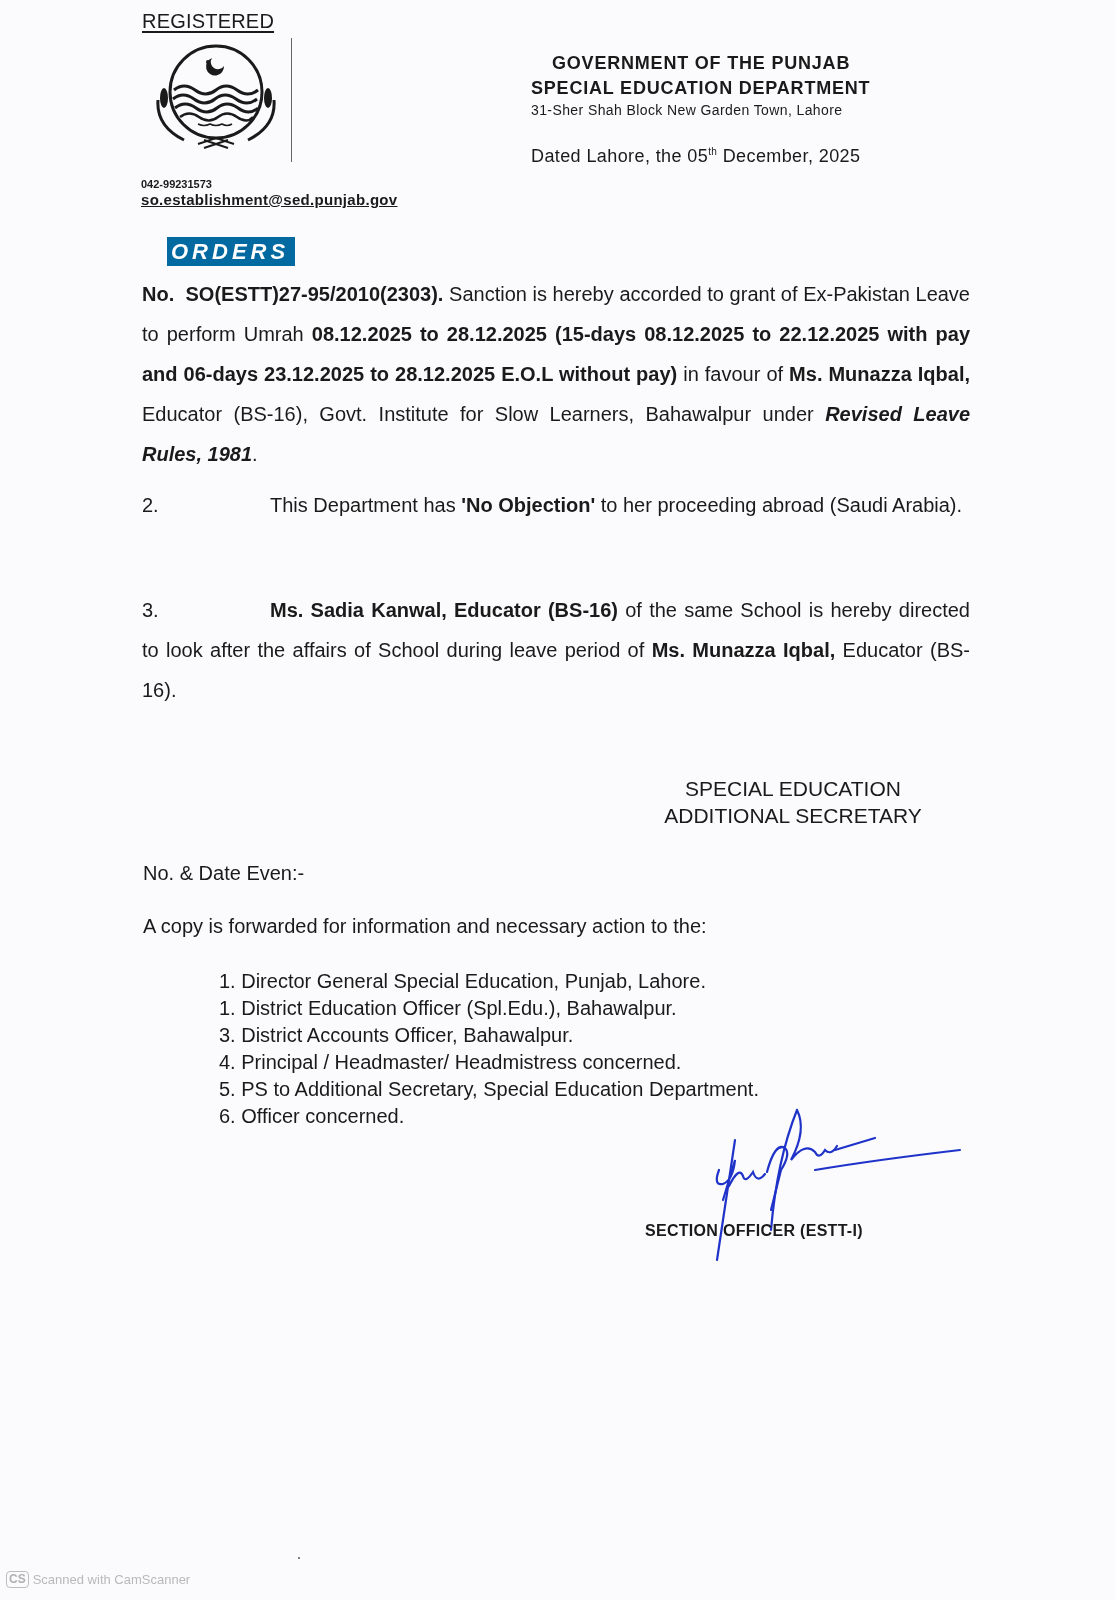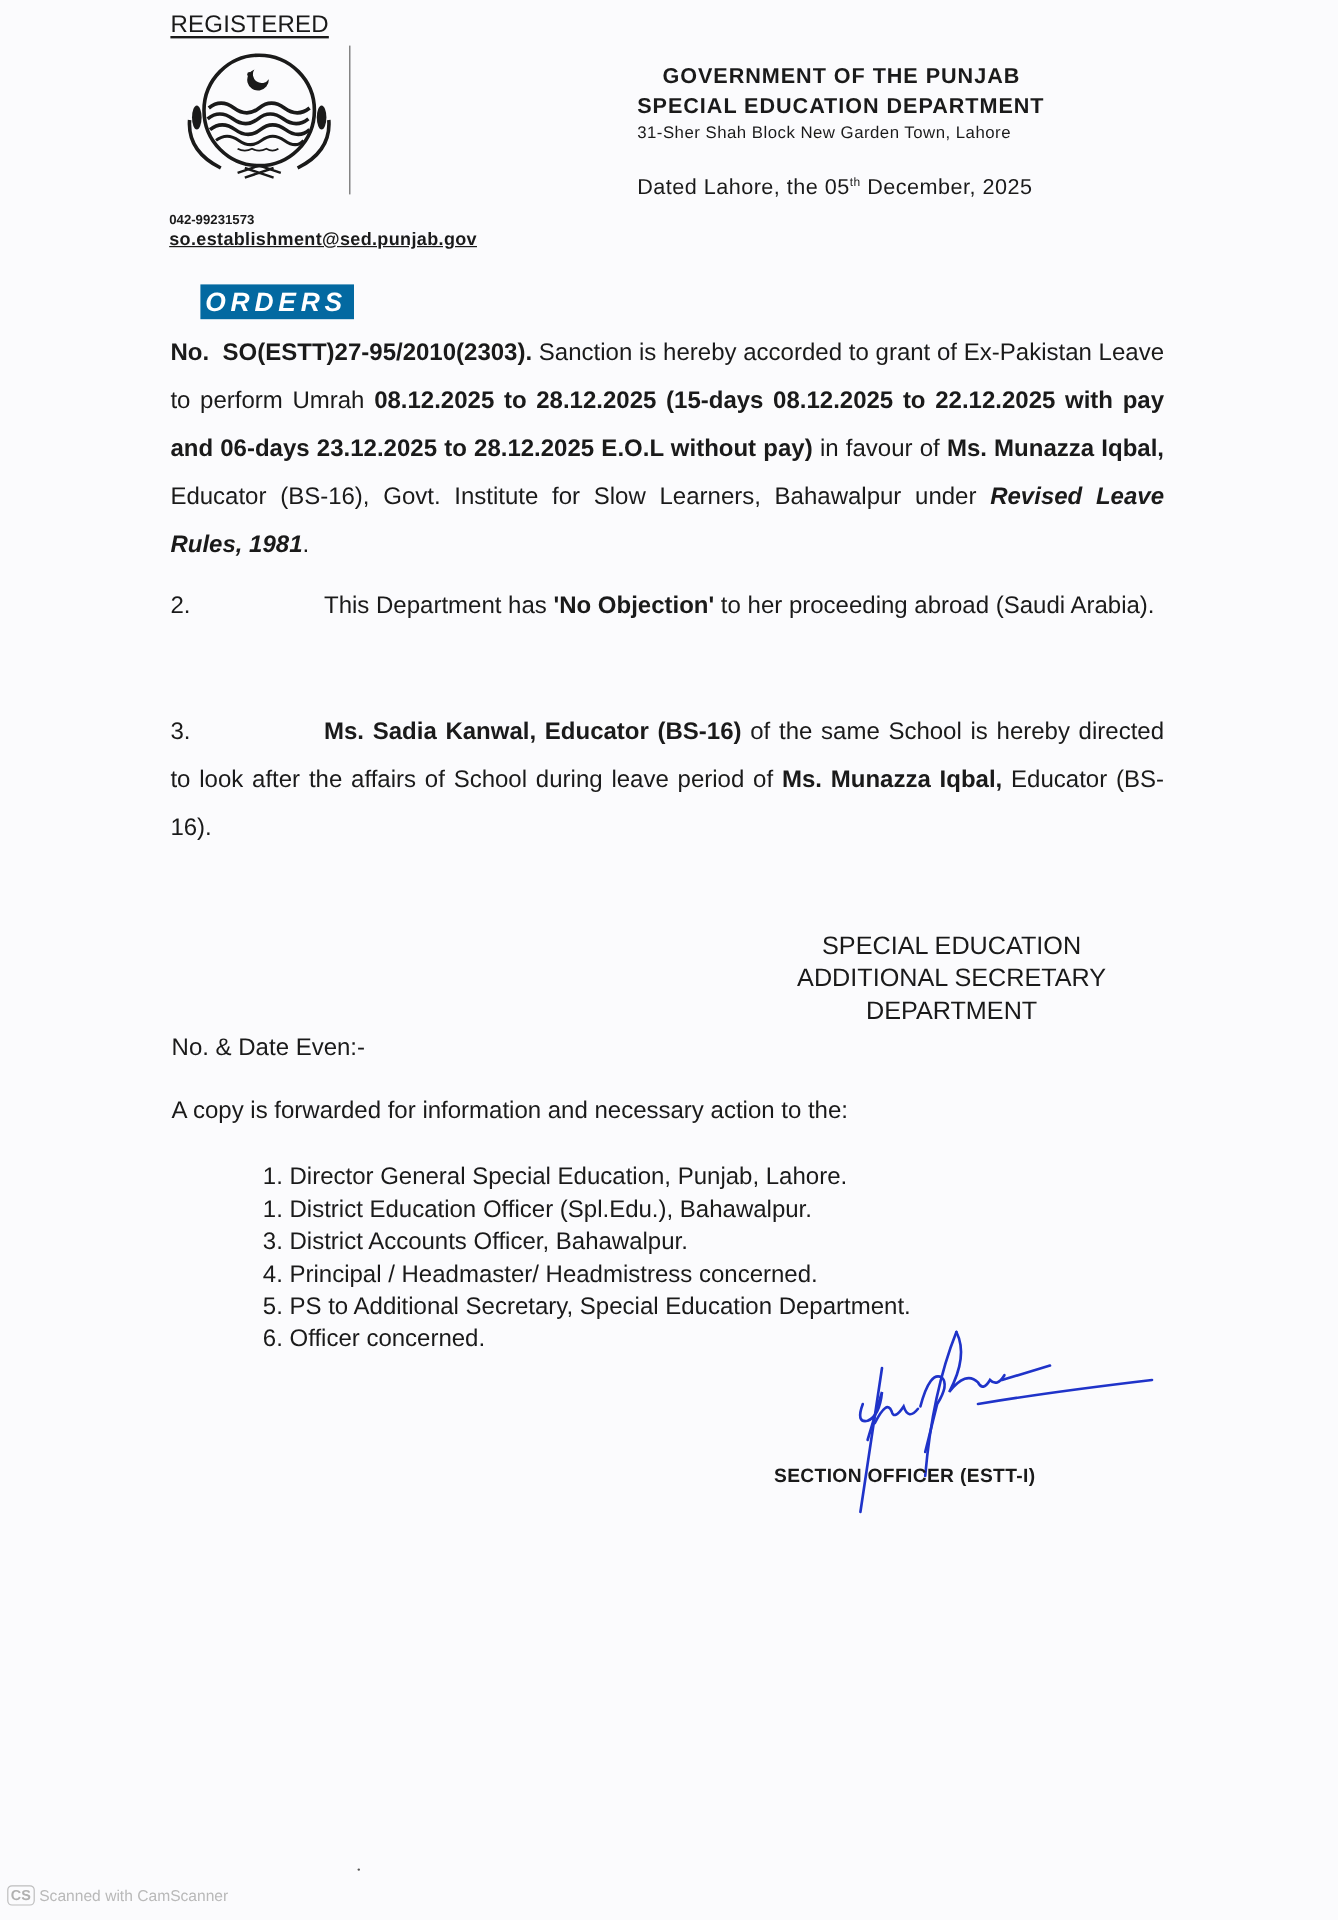--- a/index.html
+++ b/index.html
@@ -95,21 +95,20 @@
 
 <div class="abs para p1"><b>No.</b>&nbsp; <b>SO(ESTT)27-95/2010(2303).</b><span> Sanction is hereby accorded to grant of Ex-Pakistan Leave to perform Umrah </span><b>08.12.2025 to 28.12.2025 (15-days 08.12.2025 to 22.12.2025 with pay and 06-days 23.12.2025 to 28.12.2025 E.O.L without pay)</b><span> in favour of </span><b>Ms. Munazza Iqbal,</b><span> Educator (BS-16), Govt. Institute for Slow Learners, Bahawalpur under </span><b><i>Revised Leave Rules, 1981</i></b><span>.</span></div>
 
 <div class="abs para p2"><span class="indent">2.</span><span>This Department has </span><b>'No Objection'</b><span> to her proceeding abroad (Saudi Arabia).</span></div>
 
 <div class="abs para p3"><span class="indent">3.</span><b>Ms. Sadia Kanwal, Educator (BS-16)</b><span> of the same School is hereby directed to look after the affairs of School during leave period of </span><b>Ms. Munazza Iqbal,</b><span> Educator (BS-16).</span></div>
 
 <div class="abs sig-block">
   <div>SPECIAL EDUCATION</div>
   <div>ADDITIONAL SECRETARY</div>
-  <div>DEPARTMENT</div>
 </div>
 
 <div class="abs even">No. &amp; Date Even:-</div>
 <div class="abs copy">A copy is forwarded for information and necessary action to the:</div>
 <ul class="abs cc-list">
   <li>1. Director General Special Education, Punjab, Lahore.</li>
   <li>1. District Education Officer (Spl.Edu.), Bahawalpur.</li>
   <li>3. District Accounts Officer, Bahawalpur.</li>
   <li>4. Principal / Headmaster/ Headmistress concerned.</li>
   <li>5. PS to Additional Secretary, Special Education Department.</li>

